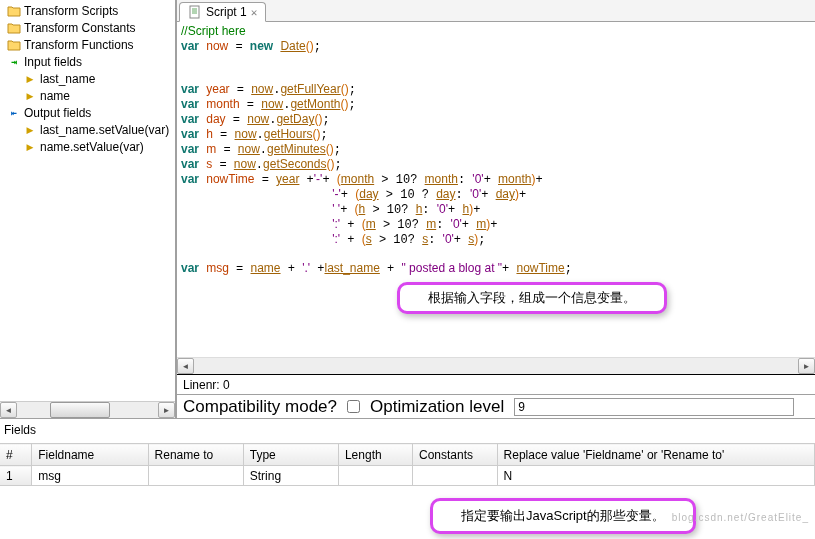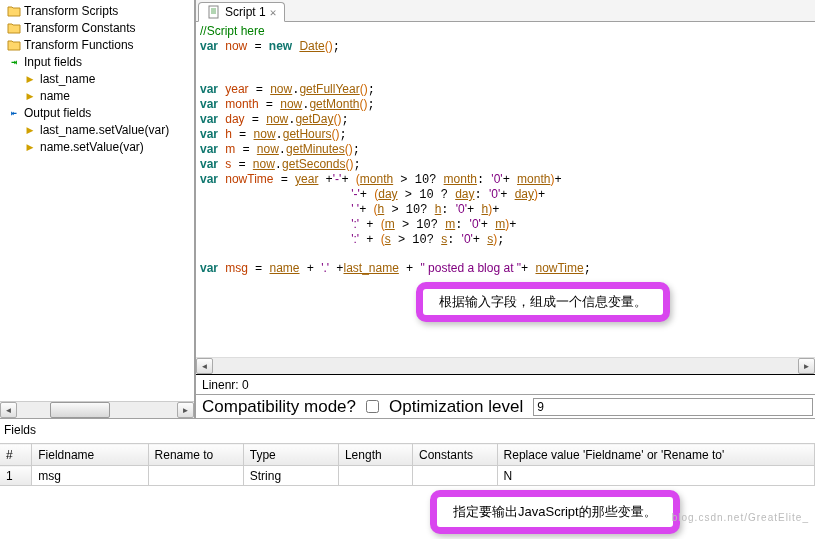--- a/index.html
+++ b/index.html
@@ -1,18 +1,18 @@
 <!DOCTYPE html>
 <html><head>
 <meta charset="utf-8">
 <style>
 * { box-sizing: border-box; margin: 0; padding: 0; font-family: Tahoma, Arial, sans-serif; font-size: 12px; }
 body { width: 815px; height: 539px; background: #fff; overflow: hidden; position: relative; }
 .main { display: flex; height: 418px; }
-.sidebar { width: 195px; border-right: 1px solid #a0a0a0; overflow: hidden; position: relative; padding-top: 2px; }
+.sidebar { width: 176px; border-right: 1px solid #a0a0a0; overflow: hidden; position: relative; padding-top: 2px; }
 .tree { padding-left: 4px; }
 .node { display: flex; align-items: center; height: 17px; white-space: nowrap; cursor: default; }
 .ind0 { padding-left: 2px; }
 .ind1 { padding-left: 18px; }
 .icon { width: 16px; height: 16px; display: inline-flex; align-items: center; justify-content: center; margin-right: 2px; }
 .folder-icon svg { width: 14px; height: 12px; }
 .io-icon { font-family: monospace; font-size: 10px; color: #00a000; font-weight: bold; }
 .io-icon.out { color: #0060c0; }
 .arrow-icon { color: #d0a000; font-size: 9px; }
 .sb-hscroll { position: absolute; bottom: 0; left: 0; right: 0; height: 17px; background: #f0f0f0; border-top: 1px solid #ccc; display: flex; }
@@ -24,21 +24,21 @@
 .tab { display: flex; align-items: center; gap: 4px; padding: 2px 8px; background: #fff; border: 1px solid #a0a0a0; border-bottom: 1px solid #fff; border-radius: 4px 4px 0 0; margin-bottom: -1px; }
 .tab .doc-icon { width: 14px; height: 14px; display: inline-flex; align-items: center; justify-content: center; }
 .tab .x { color: #888; font-family: monospace; font-size: 11px; }
 .code { flex: 1; padding: 2px 4px; font-family: "Courier New", monospace; font-size: 12px; line-height: 14px; white-space: pre; overflow: hidden; position: relative; }
 .c-com { color: #008000; }
 .c-kw { color: #0f766e; font-weight: bold; }
 .c-var { color: #c04000; }
 .c-id { color: #a16207; text-decoration: underline; }
 .c-str { color: #800080; }
 .c-br { color: #cc6600; }
-.callout { position: absolute; background: #fff; border: 7px solid #d946ef; border-radius: 10px; padding: 6px 16px; font-size: 13px; font-family: SimSun, Arial; box-shadow: 2px 3px 6px rgba(0,0,0,0.25); }
+.callout { position: absolute; background: #fff; border: 3px solid #d946ef; border-radius: 10px; padding: 6px 28px; font-size: 13px; font-family: SimSun, Arial; box-shadow: 2px 3px 6px rgba(0,0,0,0.25); }
 .ed-hscroll { height: 17px; background: #f0f0f0; display: flex; border-top: 1px solid #ddd; }
 .statusbar { height: 20px; border-top: 1px solid #000000; display: flex; align-items: center; padding-left: 6px; }
 .compat { height: 24px; border-top: 1px solid #a0a0a0; display: flex; align-items: center; padding-left: 6px; gap: 10px; }
 .compat label { font-size: 17px; }
 .compat input[type=text] { border: 1px solid #999; height: 18px; width: 280px; padding: 0 3px; }
 .bottom { border-top: 1px solid #a0a0a0; }
 .fields-hdr { padding: 4px 4px 6px 4px; font-size: 12px; }
 .grid { width: 100%; border-collapse: collapse; }
 .grid th, .grid td { border-right: 1px solid #ccc; border-bottom: 1px solid #ccc; text-align: left; padding: 0 6px; font-size: 12px; font-weight: normal; }
 .grid th { background: linear-gradient(#fdfdfd,#eaeaea); height: 22px; border-top: 1px solid #ccc; }

